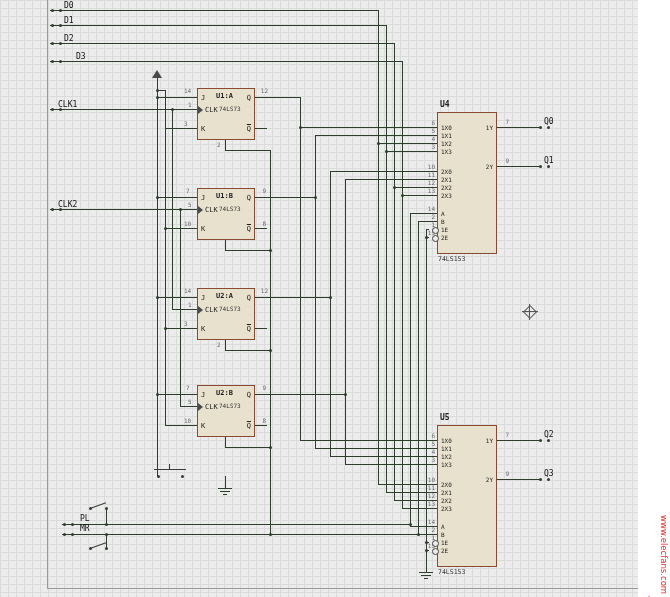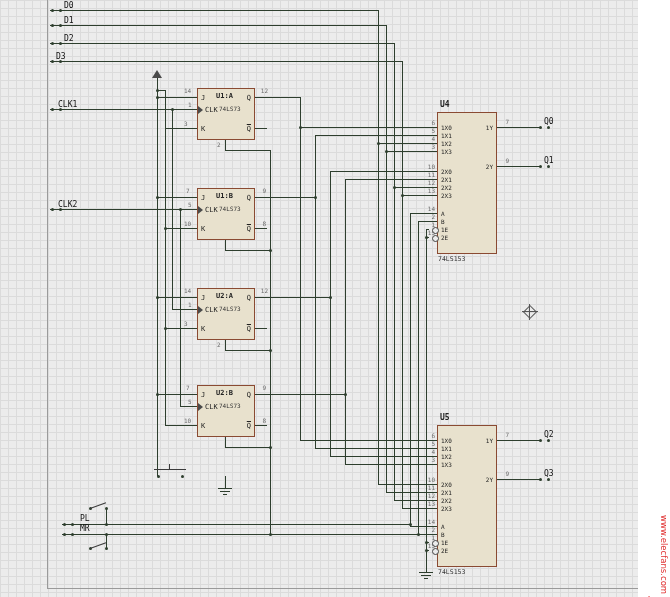--- a/index.html
+++ b/index.html
@@ -224,21 +224,21 @@
       <div class="dot" style="left: 182px; top: 476px;"></div>
       <div class="dot" style="left: 90px; top: 508px;"></div>
       <div class="dot" style="left: 106px; top: 508px;"></div>
       <div class="dot" style="left: 90px; top: 548px;"></div>
       <div class="dot" style="left: 106px; top: 548px;"></div>
     </div>
 
   <span class="t lbl" style="left:64px;top:1px;">D0</span>
   <span class="t lbl" style="left:64px;top:16px;">D1</span>
   <span class="t lbl" style="left:64px;top:34px;">D2</span>
-  <span class="t lbl" style="left:56px;top:52px;">D3</span>
+  <span class="t lbl" style="left:76px;top:52px;">D3</span>
   <span class="t lbl" style="left:58px;top:100px;">CLK1</span>
   <span class="t lbl" style="left:58px;top:200px;">CLK2</span>
   <span class="t lbl" style="left:80px;top:514px;">PL</span>
   <span class="t lbl" style="left:80px;top:524px;">MR</span>
   <span class="t lbl" style="left:544px;top:117px;">Q0</span>
   <span class="t lbl" style="left:544px;top:156px;">Q1</span>
   <span class="t lbl" style="left:544px;top:430px;">Q2</span>
   <span class="t lbl" style="left:544px;top:469px;">Q3</span>
 
   <div class="pwr" style="left:152px;top:70px;"></div>

